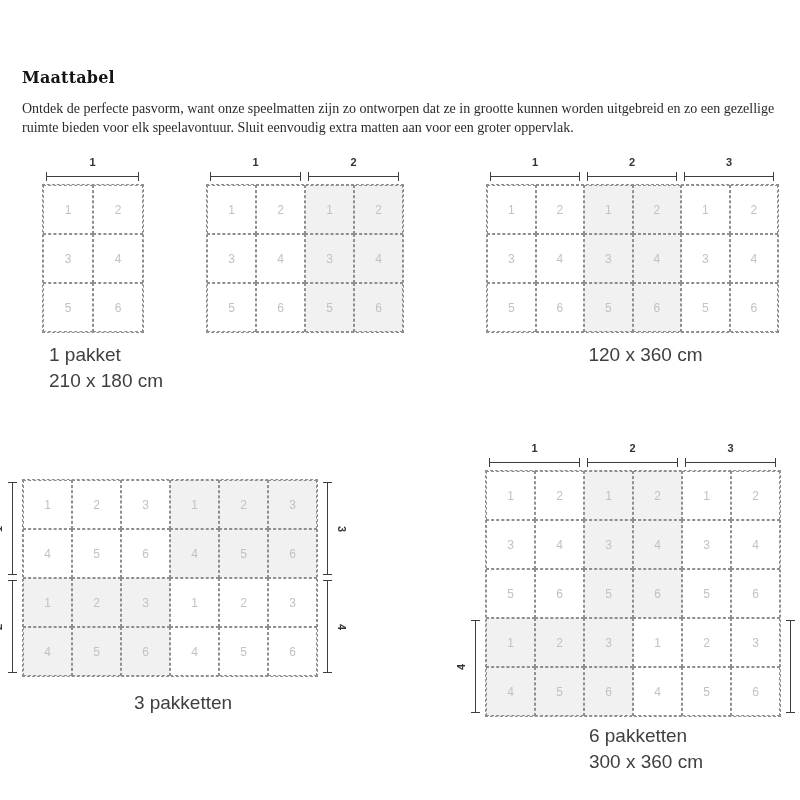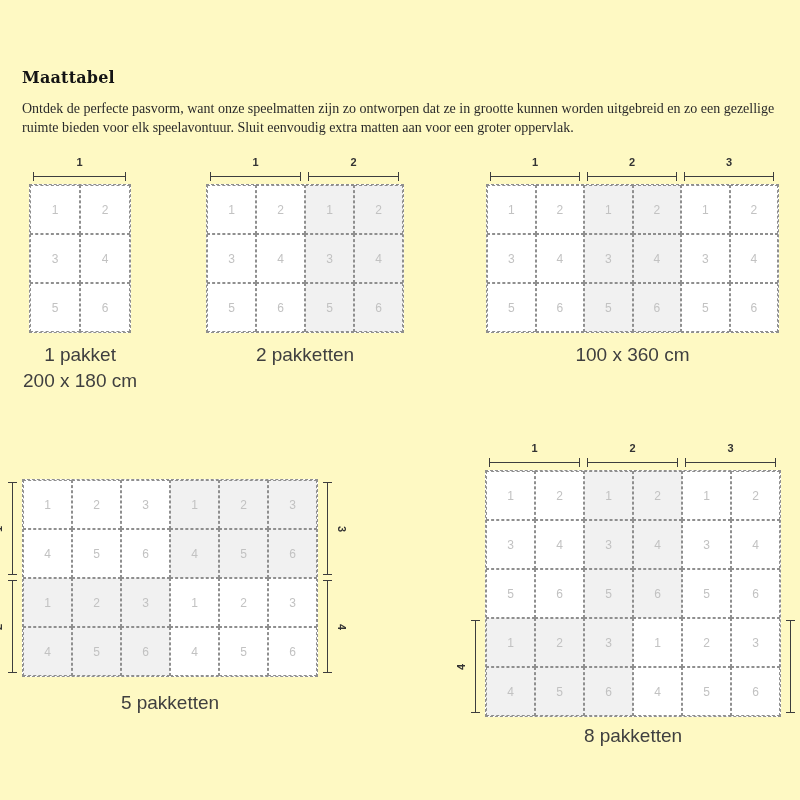--- a/index.html
+++ b/index.html
@@ -1,20 +1,20 @@
 <!DOCTYPE html>
 <html><head>
 <meta charset="utf-8">
 <style>
   html,body { margin:0; padding:0; }
   body { background:#e8e8e8; }
   .page {
     position:relative;
     width:800px; height:800px;
-    background:#fef9c3;
+    background:#ffffff;
     margin:0 auto;
     overflow:hidden;
     font-family:"Liberation Sans", sans-serif;
   }
   .header { position:absolute; left:22px; top:68px; width:772px; }
   .page-title {
     margin:0 0 12px 0;
     font-family:"DejaVu Serif", serif;
     font-weight:700;
     font-size:16px;
@@ -65,21 +65,21 @@
     position:absolute; width:9px;
     border-top:1px solid #3d3d3d;
     border-bottom:1px solid #3d3d3d;
     background:linear-gradient(#3d3d3d,#3d3d3d) center / 1px 100% no-repeat;
   }
   .bracket-v.left  { left:-14px; }
   .bracket-v.right { right:-14px; }
   .bracket-v .bracket-label { position:absolute; top:50%; }
   .bracket-v.left  .bracket-label { left:-13px;  transform:translateY(-50%) rotate(-90deg); }
   .bracket-v.right .bracket-label { right:-13px; transform:translateY(-50%) rotate(90deg); }
-  .caption { margin-top:9px; text-align:center; }
+  .caption { margin-top:9px; text-align:left;margin-left:26px; }
   .caption-line {
     font-size:19px;
     line-height:26px;
     color:#3f3f3f;
     white-space:nowrap;
   }
   
   #diagram-0 { left:23px;  top:158px; --tw:50px;   --th:49px; }
   #diagram-1 { left:206px; top:158px; --tw:49px;   --th:49px; }
   #diagram-2 { left:486px; top:158px; --tw:48.5px; --th:49px; }
@@ -123,21 +123,21 @@
               <div class="tile-num">5</div>
             </div>
             <div class="tile">
               <div class="tile-num">6</div>
             </div>
           </div>
         </div>
       </div>
     <div class="caption">
       <div class="caption-line">1 pakket</div>
-      <div class="caption-line">200 x 180 cm</div>
+      <div class="caption-line">210 x 180 cm</div>
     </div>
   </div>
 
   <div class="diagram" id="diagram-1">
     <div class="diagram-body">
         <div class="bracket-row" style="width: 198px;">
           <div class="bracket-h" style="left: 4px; width: 89px;">
             <div class="bracket-label">1</div>
           </div>
           <div class="bracket-h" style="left: 102px; width: 89px;">
@@ -179,21 +179,20 @@
             <div class="tile shaded">
               <div class="tile-num">5</div>
             </div>
             <div class="tile shaded">
               <div class="tile-num">6</div>
             </div>
           </div>
         </div>
       </div>
     <div class="caption">
-      <div class="caption-line">2 pakketten</div>
     </div>
   </div>
 
   <div class="diagram" id="diagram-2">
     <div class="diagram-body">
         <div class="bracket-row" style="width: 293px;">
           <div class="bracket-h" style="left: 4px; width: 88px;">
             <div class="bracket-label">1</div>
           </div>
           <div class="bracket-h" style="left: 101px; width: 88px;">
@@ -256,21 +255,21 @@
             <div class="tile">
               <div class="tile-num">5</div>
             </div>
             <div class="tile">
               <div class="tile-num">6</div>
             </div>
           </div>
         </div>
       </div>
     <div class="caption">
-      <div class="caption-line">100 x 360 cm</div>
+      <div class="caption-line">120 x 360 cm</div>
     </div>
   </div>
 
   <div class="diagram" id="diagram-3">
     <div class="diagram-body">
         <div class="grid-wrap">
           <div class="mat-grid" style="grid-template-columns: repeat(6, 49px); grid-auto-rows: 49px;">
             <div class="tile">
               <div class="tile-num">1</div>
             </div>
@@ -352,21 +351,21 @@
           </div>
           <div class="bracket-v right" style="top: 3px; height: 91px;">
             <div class="bracket-label">3</div>
           </div>
           <div class="bracket-v right" style="top: 101px; height: 91px;">
             <div class="bracket-label">4</div>
           </div>
         </div>
       </div>
     <div class="caption">
-      <div class="caption-line">5 pakketten</div>
+      <div class="caption-line">3 pakketten</div>
     </div>
   </div>
 
   <div class="diagram" id="diagram-4">
     <div class="diagram-body">
         <div class="bracket-row" style="width: 296px;">
           <div class="bracket-h" style="left: 4px; width: 89px;">
             <div class="bracket-label">1</div>
           </div>
           <div class="bracket-h" style="left: 102px; width: 89px;">
@@ -471,17 +470,18 @@
           </div>
           <div class="bracket-v left" style="top: 150px; height: 91px;">
             <div class="bracket-label">4</div>
           </div>
           <div class="bracket-v right" style="top: 150px; height: 91px;">
             <div class="bracket-label">5</div>
           </div>
         </div>
       </div>
     <div class="caption">
-      <div class="caption-line">8 pakketten</div>
+      <div class="caption-line">6 pakketten</div>
+      <div class="caption-line">300 x 360 cm</div>
     </div>
   </div>
 
 </div>
 
 </body></html>

